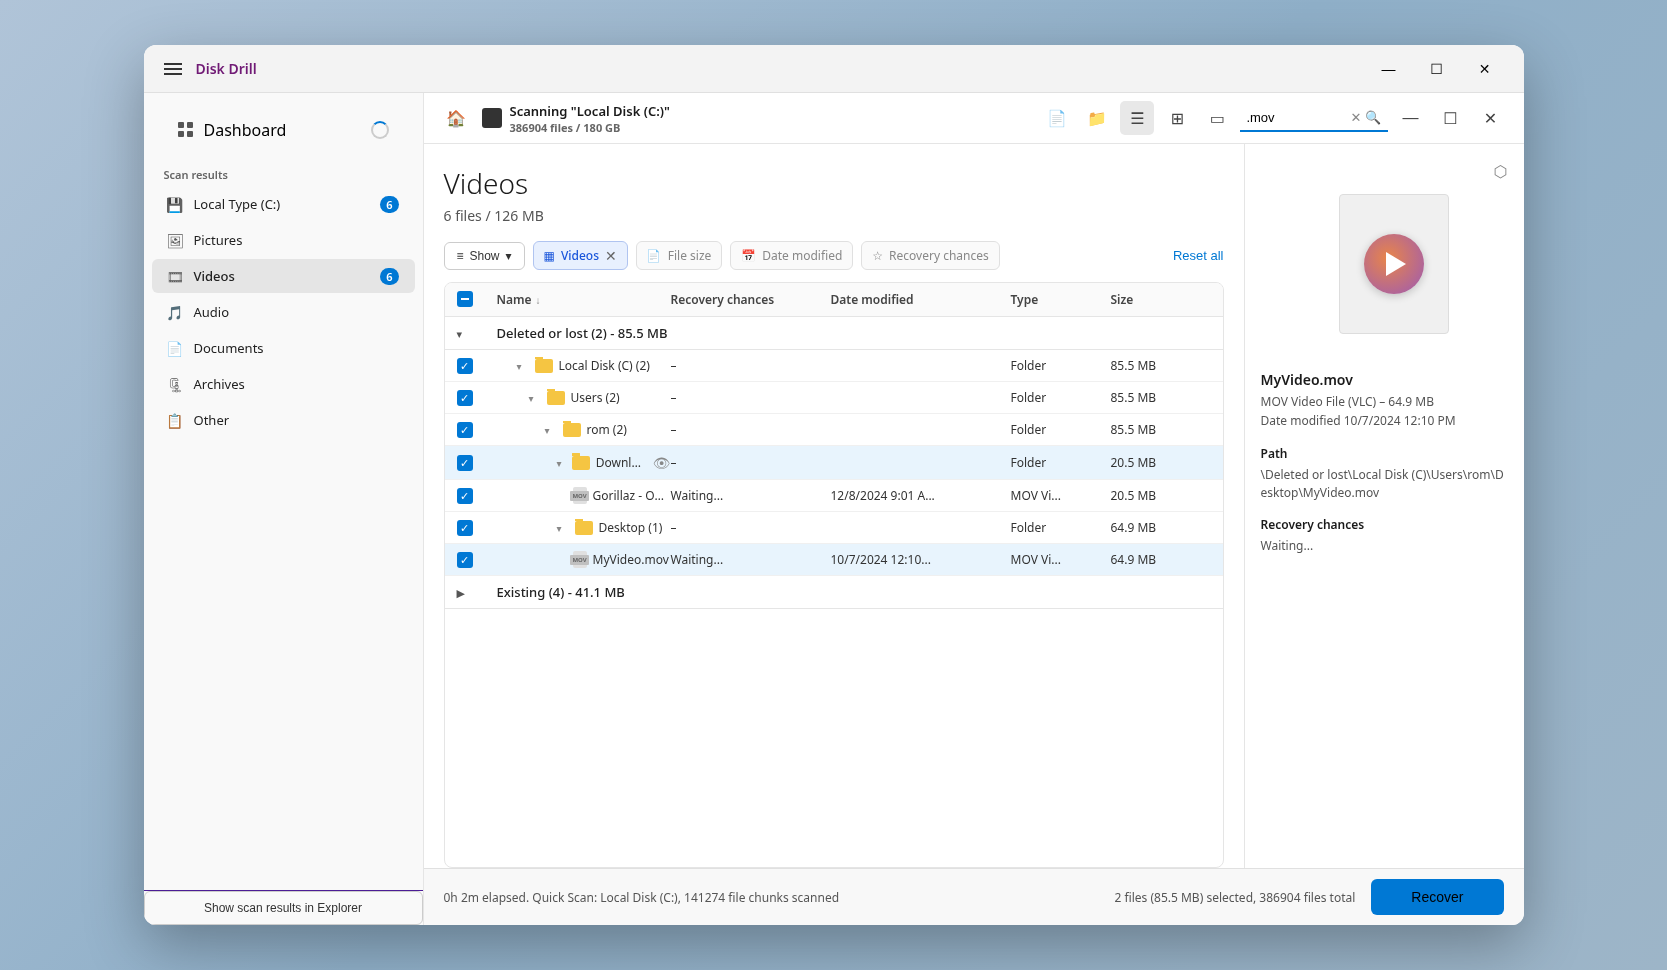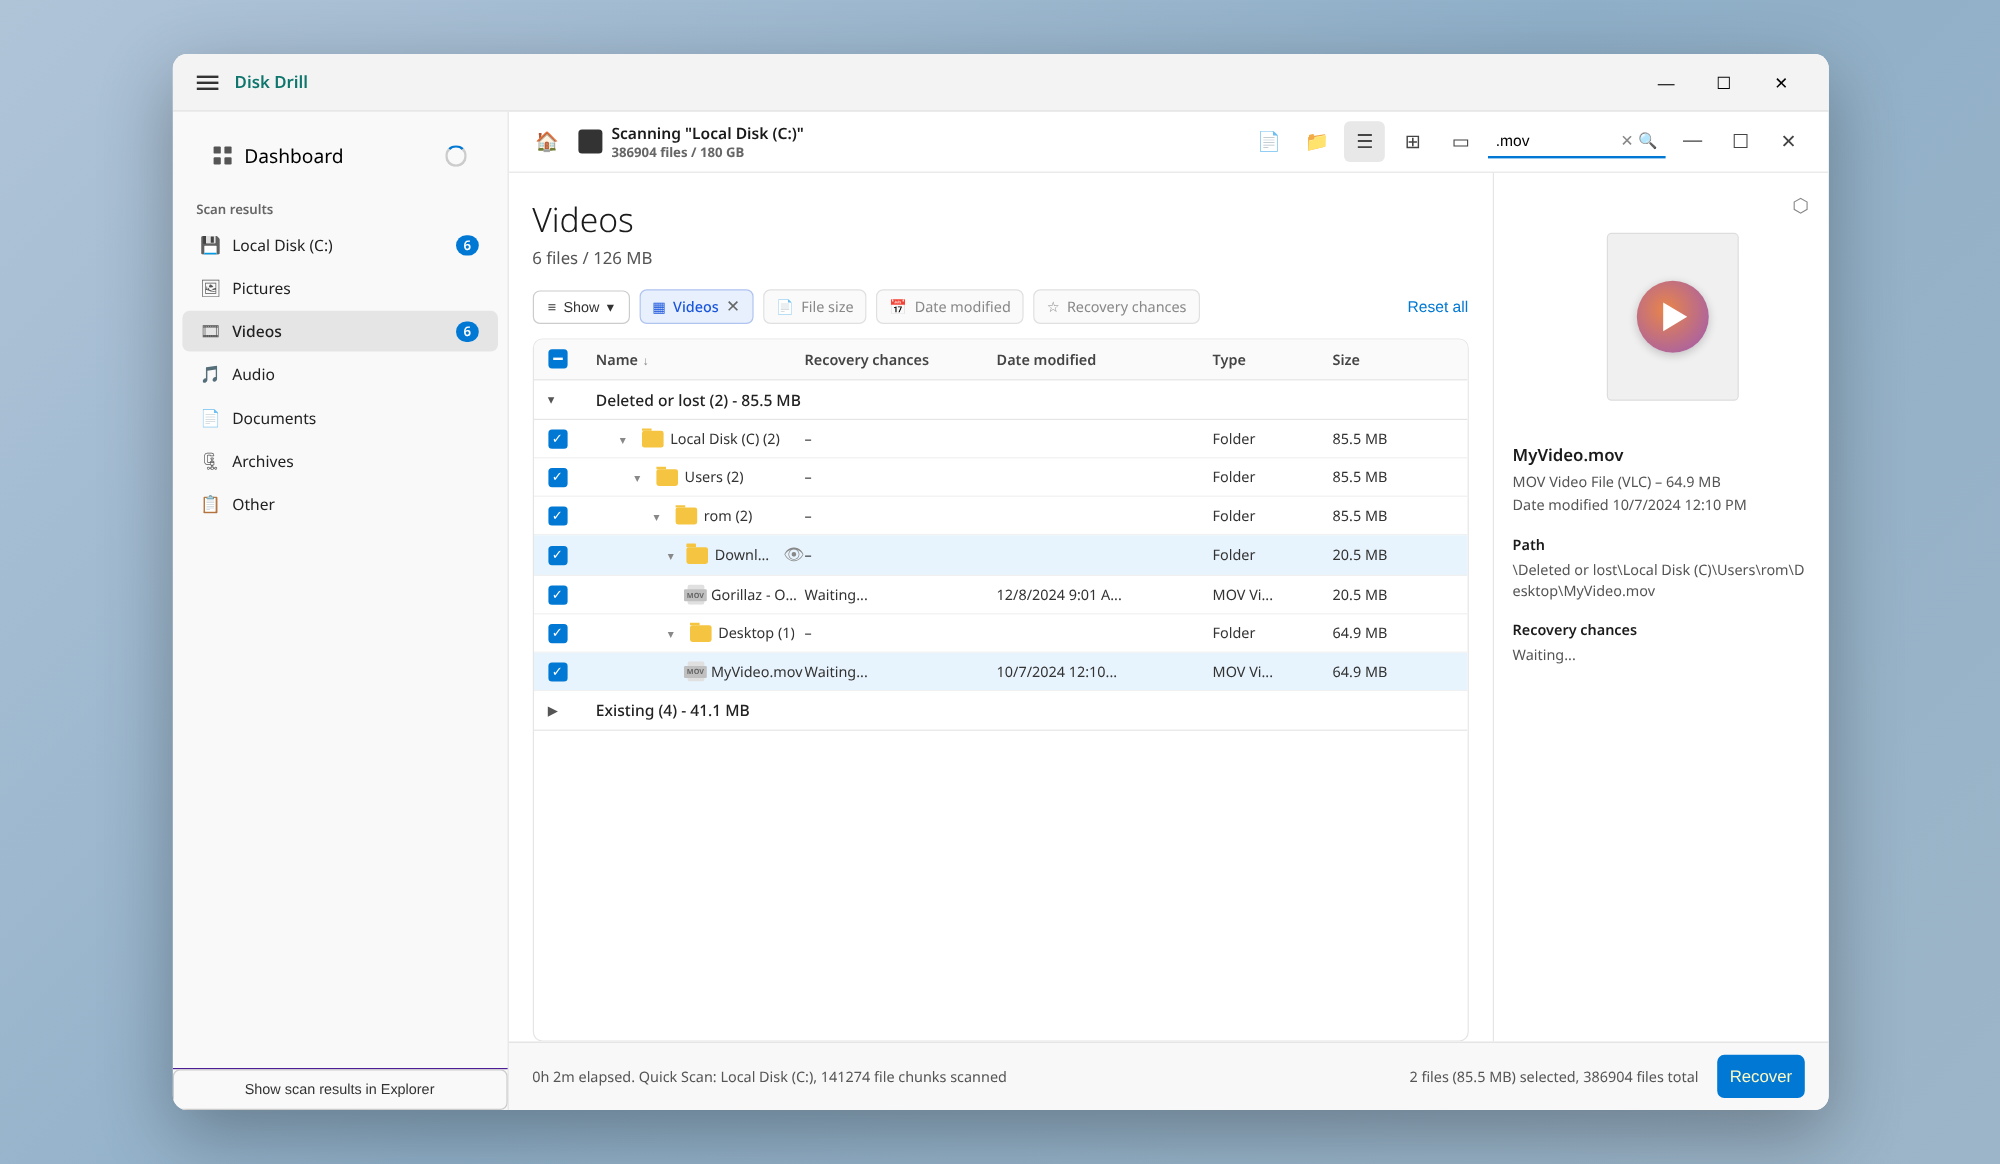--- a/index.html
+++ b/index.html
@@ -47,21 +47,21 @@
     }
     .hamburger-icon span {
       display: block;
       width: 18px;
       height: 2px;
       background: #333;
     }
     .app-title {
       font-weight: 600;
       font-size: 14px;
-      color: #0f766e;
+      color: #701a75;
     }
     .title-bar-controls {
       display: flex;
       gap: 2px;
     }
     .title-btn {
       width: 46px;
       height: 32px;
       border: none;
       background: transparent;
@@ -568,23 +568,23 @@
       color: #555;
       flex-shrink: 0;
     }
     .status-bar-right {
       margin-left: auto;
       display: flex;
       align-items: center;
       gap: 16px;
     }
     .recover-btn {
-      padding: 10px 10px;
+      padding: 10px 40px;
       background: #0078d4;
-      color: #fef9c3;
+      color: #000000;
       border: none;
       border-radius: 6px;
       font-size: 14px;
       font-weight: 500;
       cursor: pointer;
     }
     .sort-arrow {
       font-size: 10px;
       color: #888;
     }
@@ -628,21 +628,21 @@
           </div>
           <span>Dashboard</span>
           <div class="sidebar-spinner"></div>
         </div>
       </div>
 
       <div class="sidebar-section-label">Scan results</div>
 
       <div class="sidebar-item">
         <div class="item-icon">💾</div>
-        <span>Local Disk (C:)</span>
+        <span>Local Type (C:)</span>
         <span class="badge">6</span>
       </div>
 
       <div class="sidebar-item">
         <div class="item-icon">🖼</div>
         <span>Pictures</span>
       </div>
 
       <div class="sidebar-item active">
         <div class="item-icon">🎞</div>

